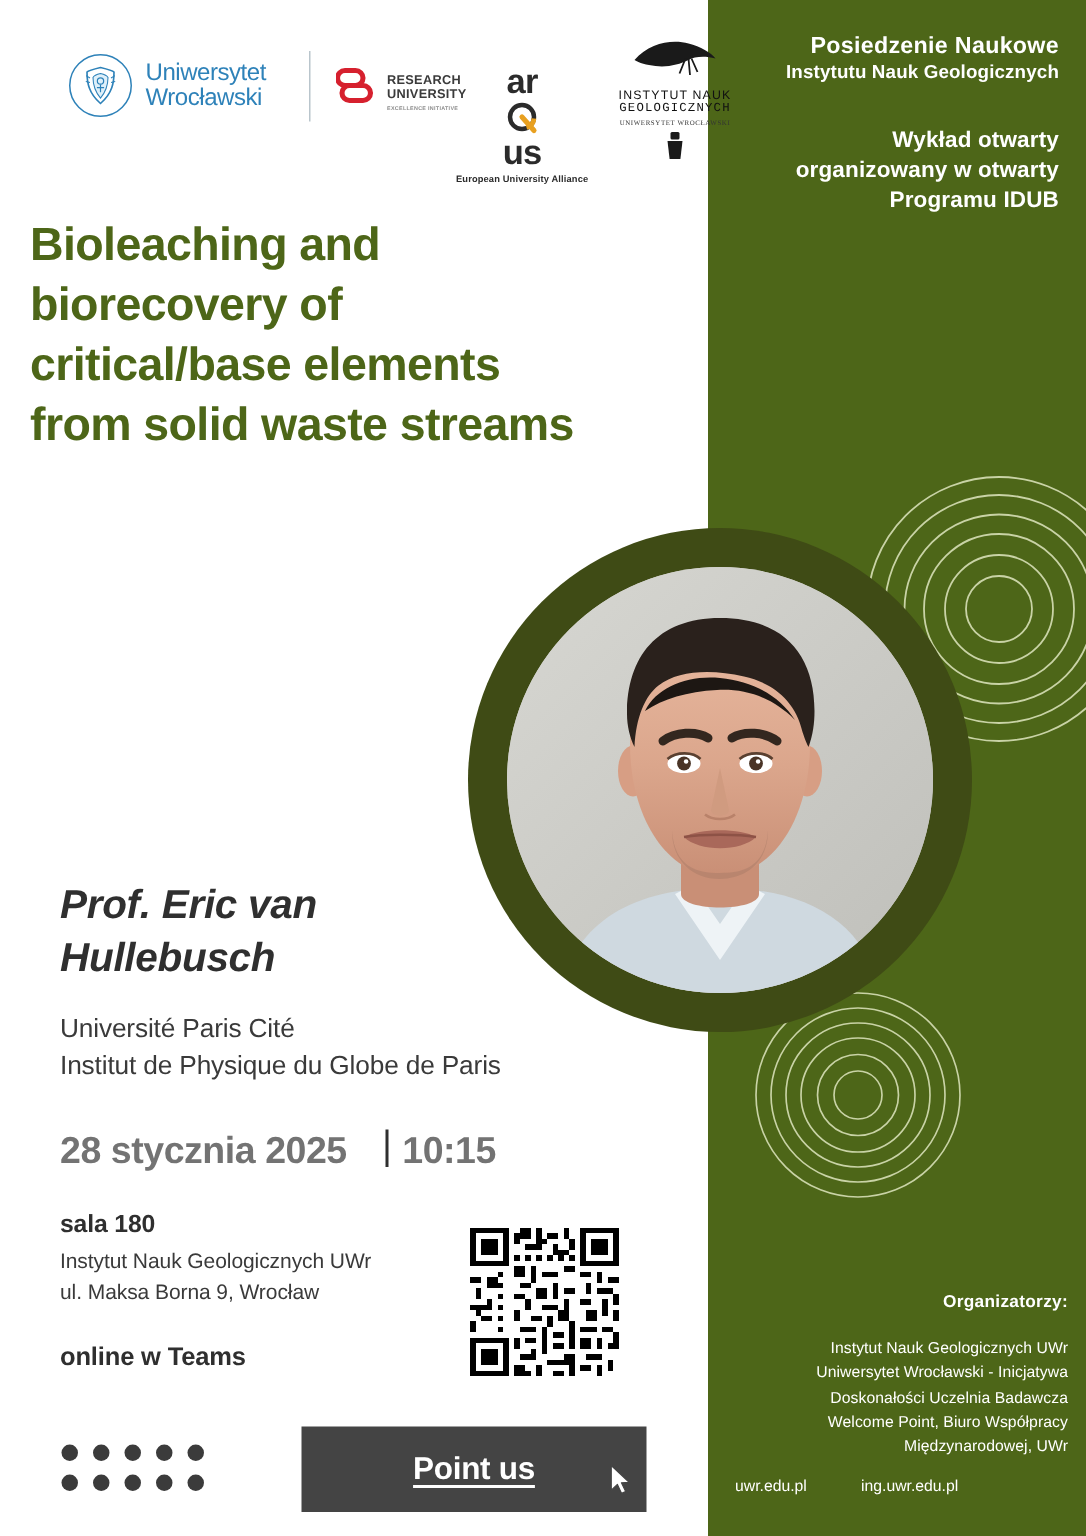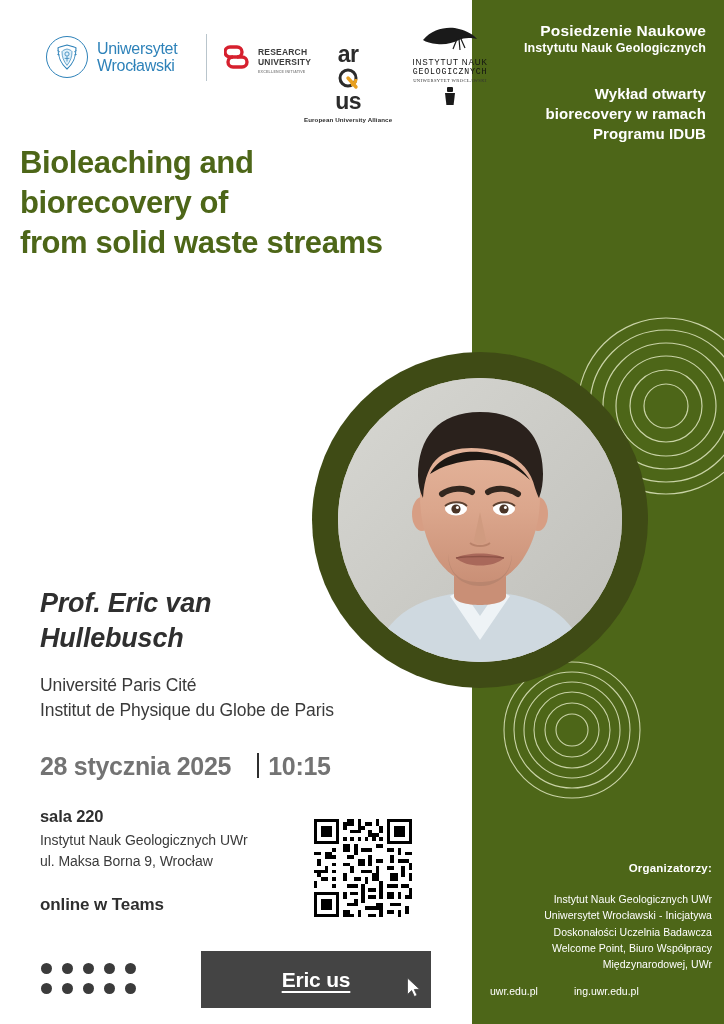--- a/index.html
+++ b/index.html
@@ -380,21 +380,21 @@
 
   <div class="green-panel">
 
     <div class="panel-head">
       <div class="line1">Posiedzenie Naukowe</div>
       <div class="line2">Instytutu Nauk Geologicznych</div>
     </div>
 
     <div class="panel-head2">
       <div>Wykład otwarty</div>
-      <div>biorecovery w ramach</div>
+      <div>organizowany w otwarty</div>
       <div>Programu IDUB</div>
     </div>
 
     <div class="rings" style="left:94px; top:306px;">
       <svg width="200" height="200" viewBox="0 0 200 200" aria-hidden="true">
         <g fill="none" stroke="#c9d3a6" stroke-width="1.2">
           <circle cx="100" cy="100" r="22"></circle>
           <circle cx="100" cy="100" r="36"></circle>
           <circle cx="100" cy="100" r="50"></circle>
           <circle cx="100" cy="100" r="63"></circle>
@@ -496,20 +496,21 @@
           <rect x="5" y="2" width="6" height="5" rx="1" fill="#1a1a1a"></rect>
           <path d="M3 8 h10 l-1.4 12 h-7.2 z" fill="#1a1a1a"></path>
         </svg>
       </span>
     </div>
   </div>
 
   <div class="title">
     <div>Bioleaching and</div>
     <div>biorecovery of</div>
+    <div>critical/base elements</div>
     <div>from solid waste streams</div>
   </div>
 
   <div class="portrait-wrap">
     <div class="portrait-ring"></div>
     <div class="portrait-photo">
       <svg width="284" height="284" viewBox="0 0 284 284" aria-hidden="true">
         <defs>
           <linearGradient id="bgg" x1="0" y1="0" x2="1" y2="1">
             <stop offset="0%" stop-color="#d7d7d2"></stop>
@@ -568,21 +569,21 @@
     <div>Université Paris Cité</div>
     <div>Institut de Physique du Globe de Paris</div>
   </div>
 
   <div class="datetime">
     <span class="date">28 stycznia 2025</span>
     <span class="divider"></span>
     <span class="time">10:15</span>
   </div>
 
-  <div class="venue-room">sala 220</div>
+  <div class="venue-room">sala 180</div>
   <div class="venue-lines">
     <div>Instytut Nauk Geologicznych UWr</div>
     <div>ul. Maksa Borna 9, Wrocław</div>
   </div>
   <div class="online">online w Teams</div>
 
   <div class="qr">
     <svg width="106" height="106" viewBox="0 0 29 29" shape-rendering="crispEdges" aria-hidden="true">
       <rect width="29" height="29" fill="#ffffff"></rect>
       <g fill="#000000">
@@ -706,21 +707,21 @@
     <span class="dot"></span>
     <span class="dot"></span>
     <span class="dot"></span>
     <span class="dot"></span>
     <span class="dot"></span>
     <span class="dot"></span>
     <span class="dot"></span>
   </div>
 
   <div class="join-btn">
-    <span class="label">Eric us</span>
+    <span class="label">Point us</span>
     <span class="cursor-arrow">
       <svg width="16" height="22" viewBox="0 0 16 22" aria-hidden="true">
         <path d="M1.5 1 L1.5 17.5 L5.6 13.6 L8.4 19.6 L11.1 18.3 L8.3 12.5 L13.6 12.3 Z" fill="#ffffff" stroke="#444444" stroke-width="0.8" stroke-linejoin="round"></path>
       </svg>
     </span>
   </div>
 
 </div>
 
 </body></html>

